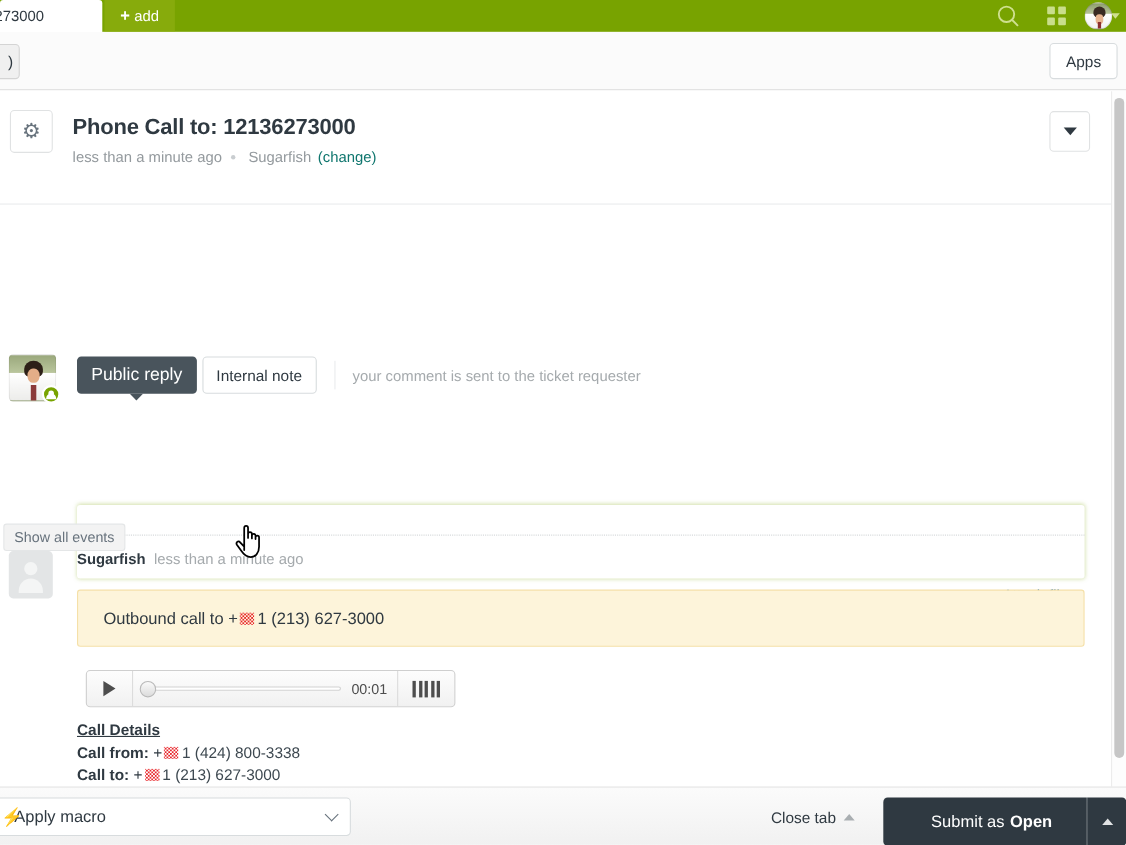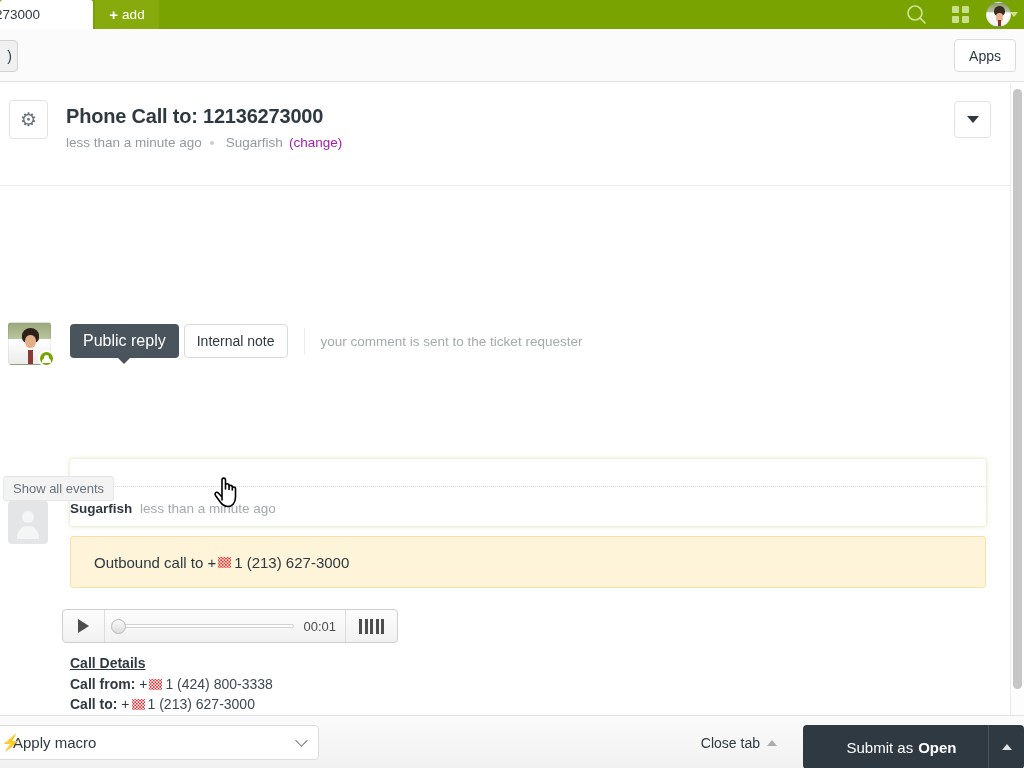--- a/index.html
+++ b/index.html
@@ -98,21 +98,21 @@
   .ticket-title {
     position: absolute; left: 66px; top: 22px;
     font-size: 20px; font-weight: bold; color: #2f3941; letter-spacing: -0.2px;
   }
   .ticket-sub {
     position: absolute; left: 66px; top: 52px;
     font-size: 13.5px; color: #949a9e; display: flex; align-items: center; gap: 6px;
   }
   .dot-sep { width: 4px; height: 4px; background: #c9cdd0; border-radius: 50%; display:inline-block; margin: 0 2px; }
   .sub-requester { color: #949a9e; margin-left: 4px; }
-  .link-change { color: #a21caf; cursor: pointer; }
+  .link-change { color: #0f766e; cursor: pointer; }
   .hdr-dropdown {
     position: absolute; right: 19px; top: 18px; width: 37px; height: 37px;
     background: #fff; border: 1px solid #e0e2e3; border-radius: 4px;
     display: flex; align-items: center; justify-content: center; cursor: pointer;
   }
   .caret-fill { width:0;height:0;border-left:6px solid transparent;border-right:6px solid transparent;border-top:7px solid #2f3941; }
 
   
   .composer { position: relative; padding-top: 0; }
   .composer-avatar {
@@ -195,21 +195,21 @@
     position: relative; vertical-align: -1px;
     background-image:
       radial-gradient(#e8282c 38%, transparent 40%),
       radial-gradient(#e8282c 38%, transparent 40%);
     background-size: 3.2px 3.2px;
     background-position: 0 0, 1.6px 1.6px;
   }
 
   
   .audio-player {
-    position: absolute; left: 62px; top: 526px; width: 336px; height: 34px;
+    position: absolute; left: 78px; top: 526px; width: 336px; height: 34px;
     background: linear-gradient(180deg,#fdfdfd,#f1f1f1);
     border: 1px solid #cfcfcf; border-radius: 4px; display: flex; align-items: center; text-align: right;
   }
   .ap-play {
     width: 42px; height: 32px; display: flex; align-items: center; justify-content: center;
     border-right: 1px solid #dcdcdc; cursor: pointer;
   }
   .ap-play i { width: 0; height: 0; border-left: 11px solid #4d4d4d; border-top: 7px solid transparent; border-bottom: 7px solid transparent; display:block; }
   .ap-track { flex: 1; display: flex; align-items: center; padding: 0 9px; position: relative; }
   .ap-bar { flex: 1; height: 4px; background: #ffffff; border: 1px solid #d2d2d2; border-radius: 3px; }

